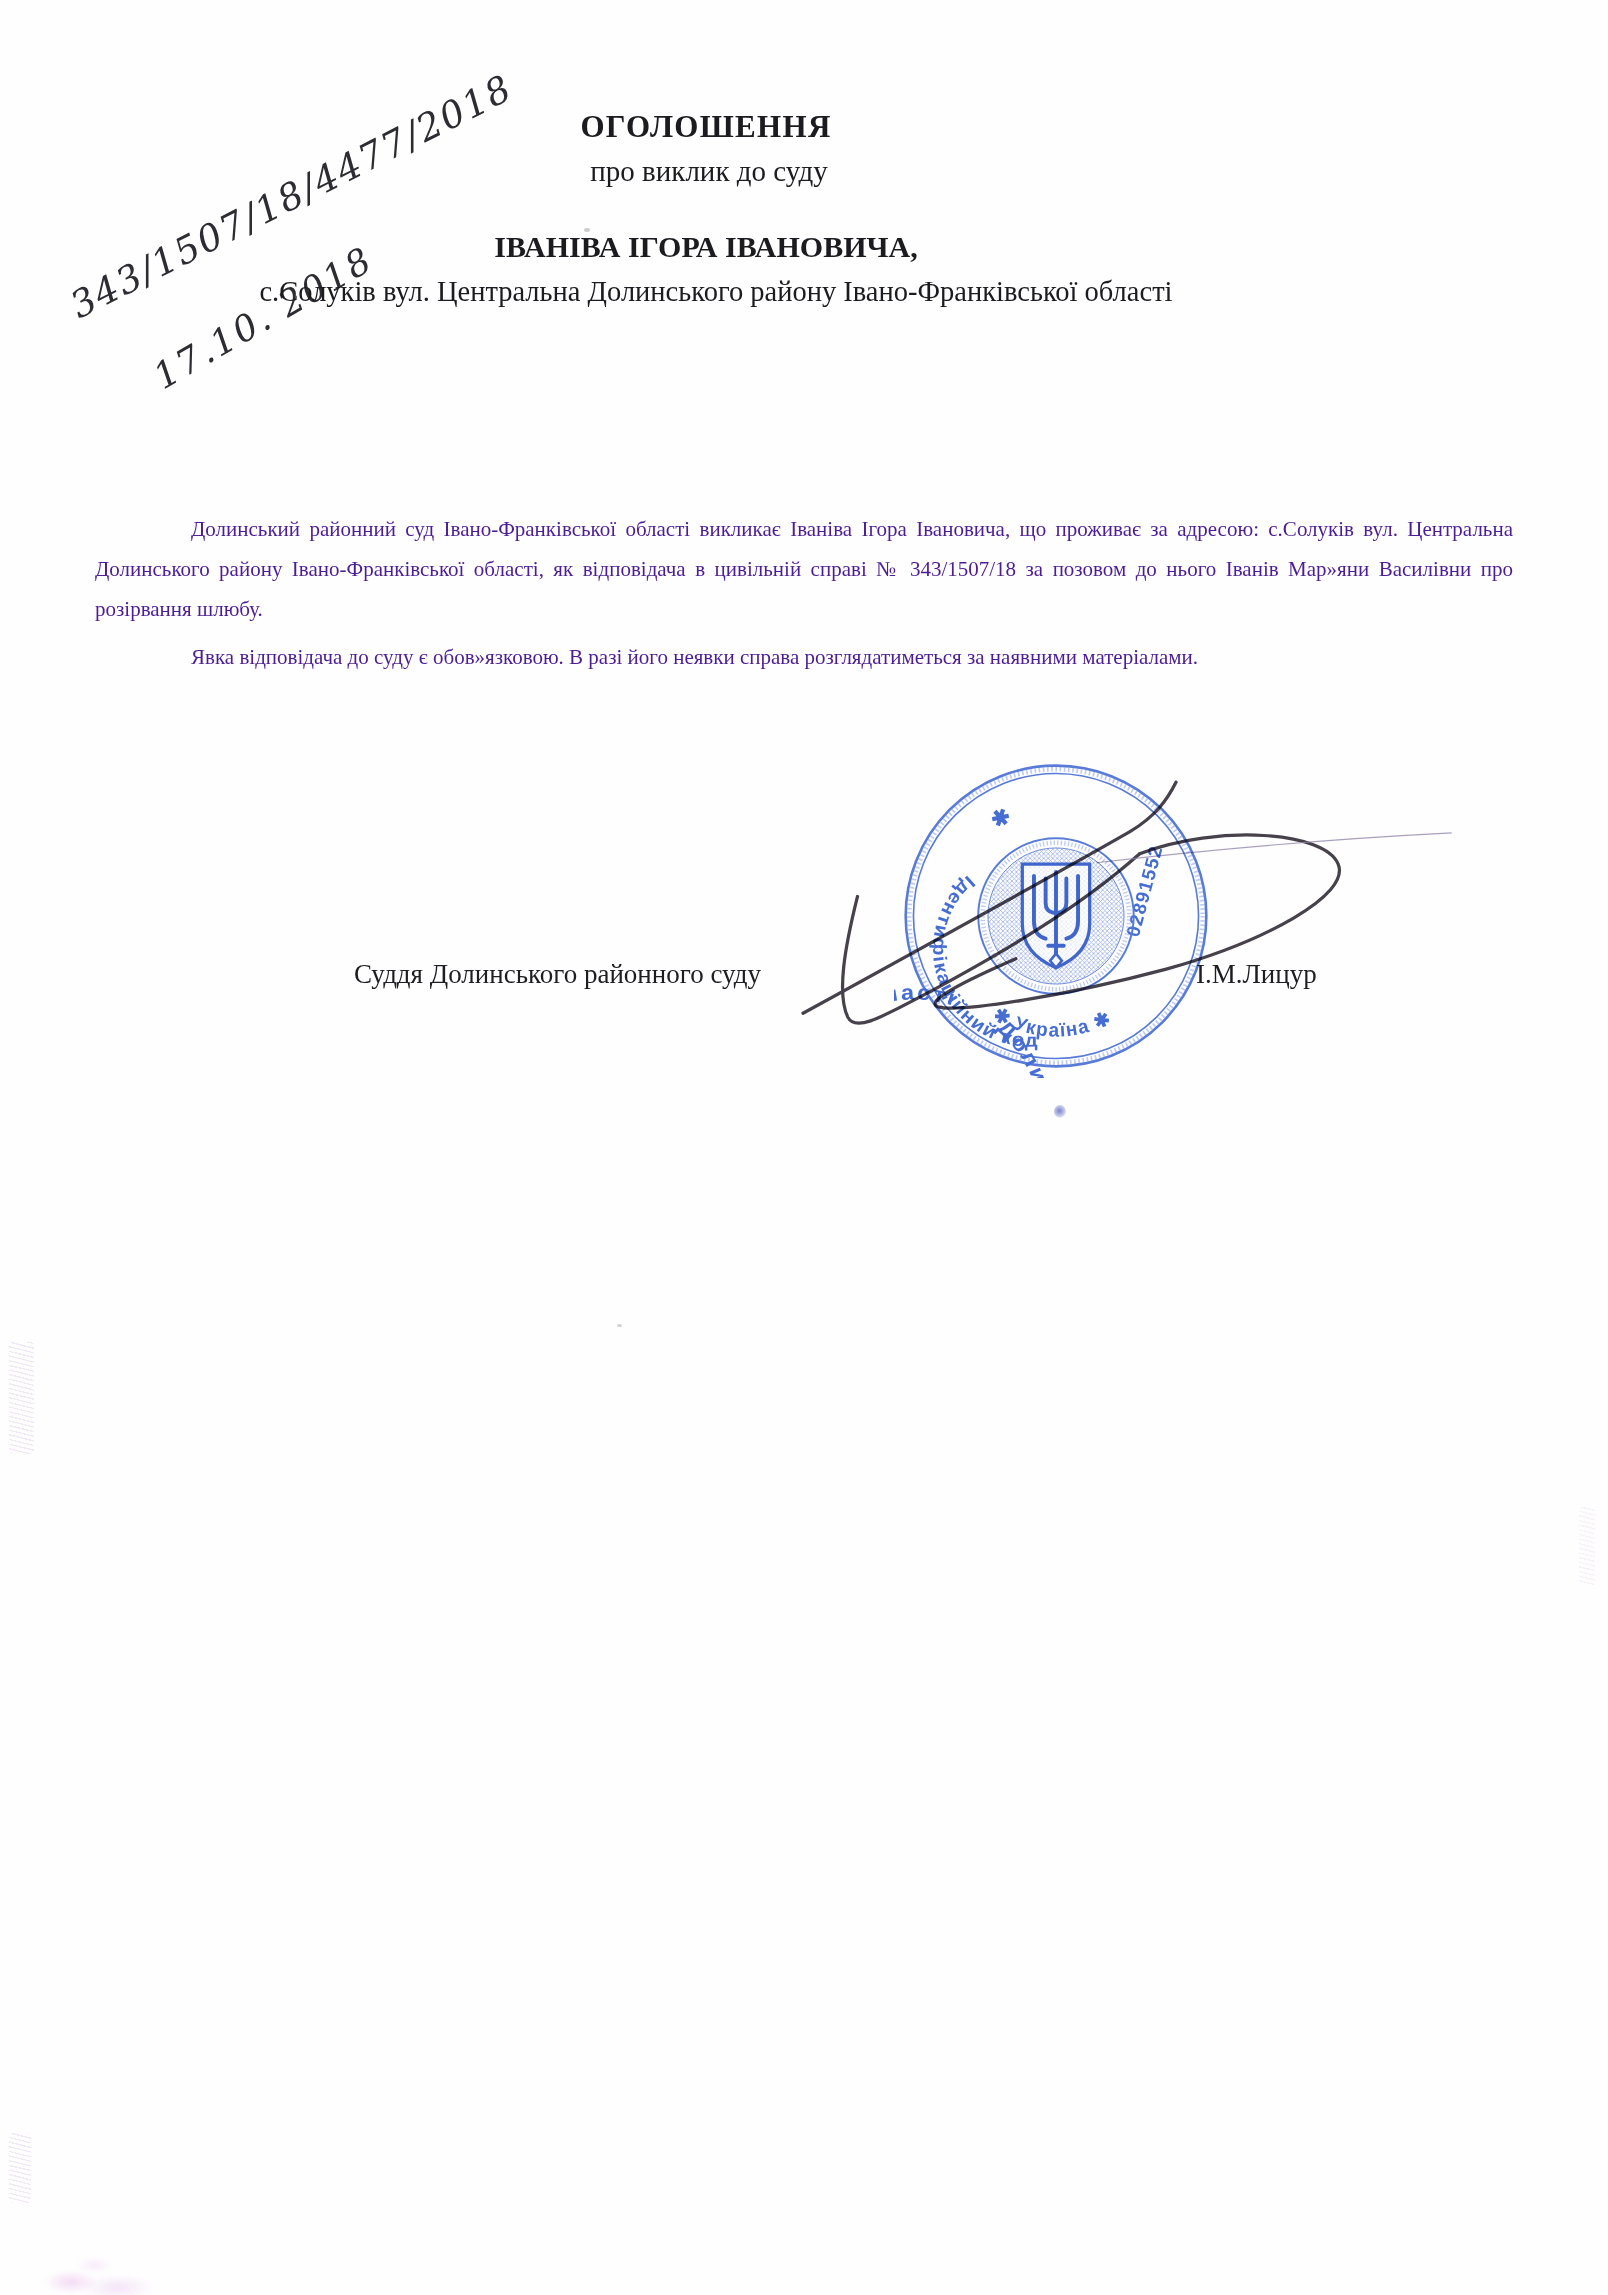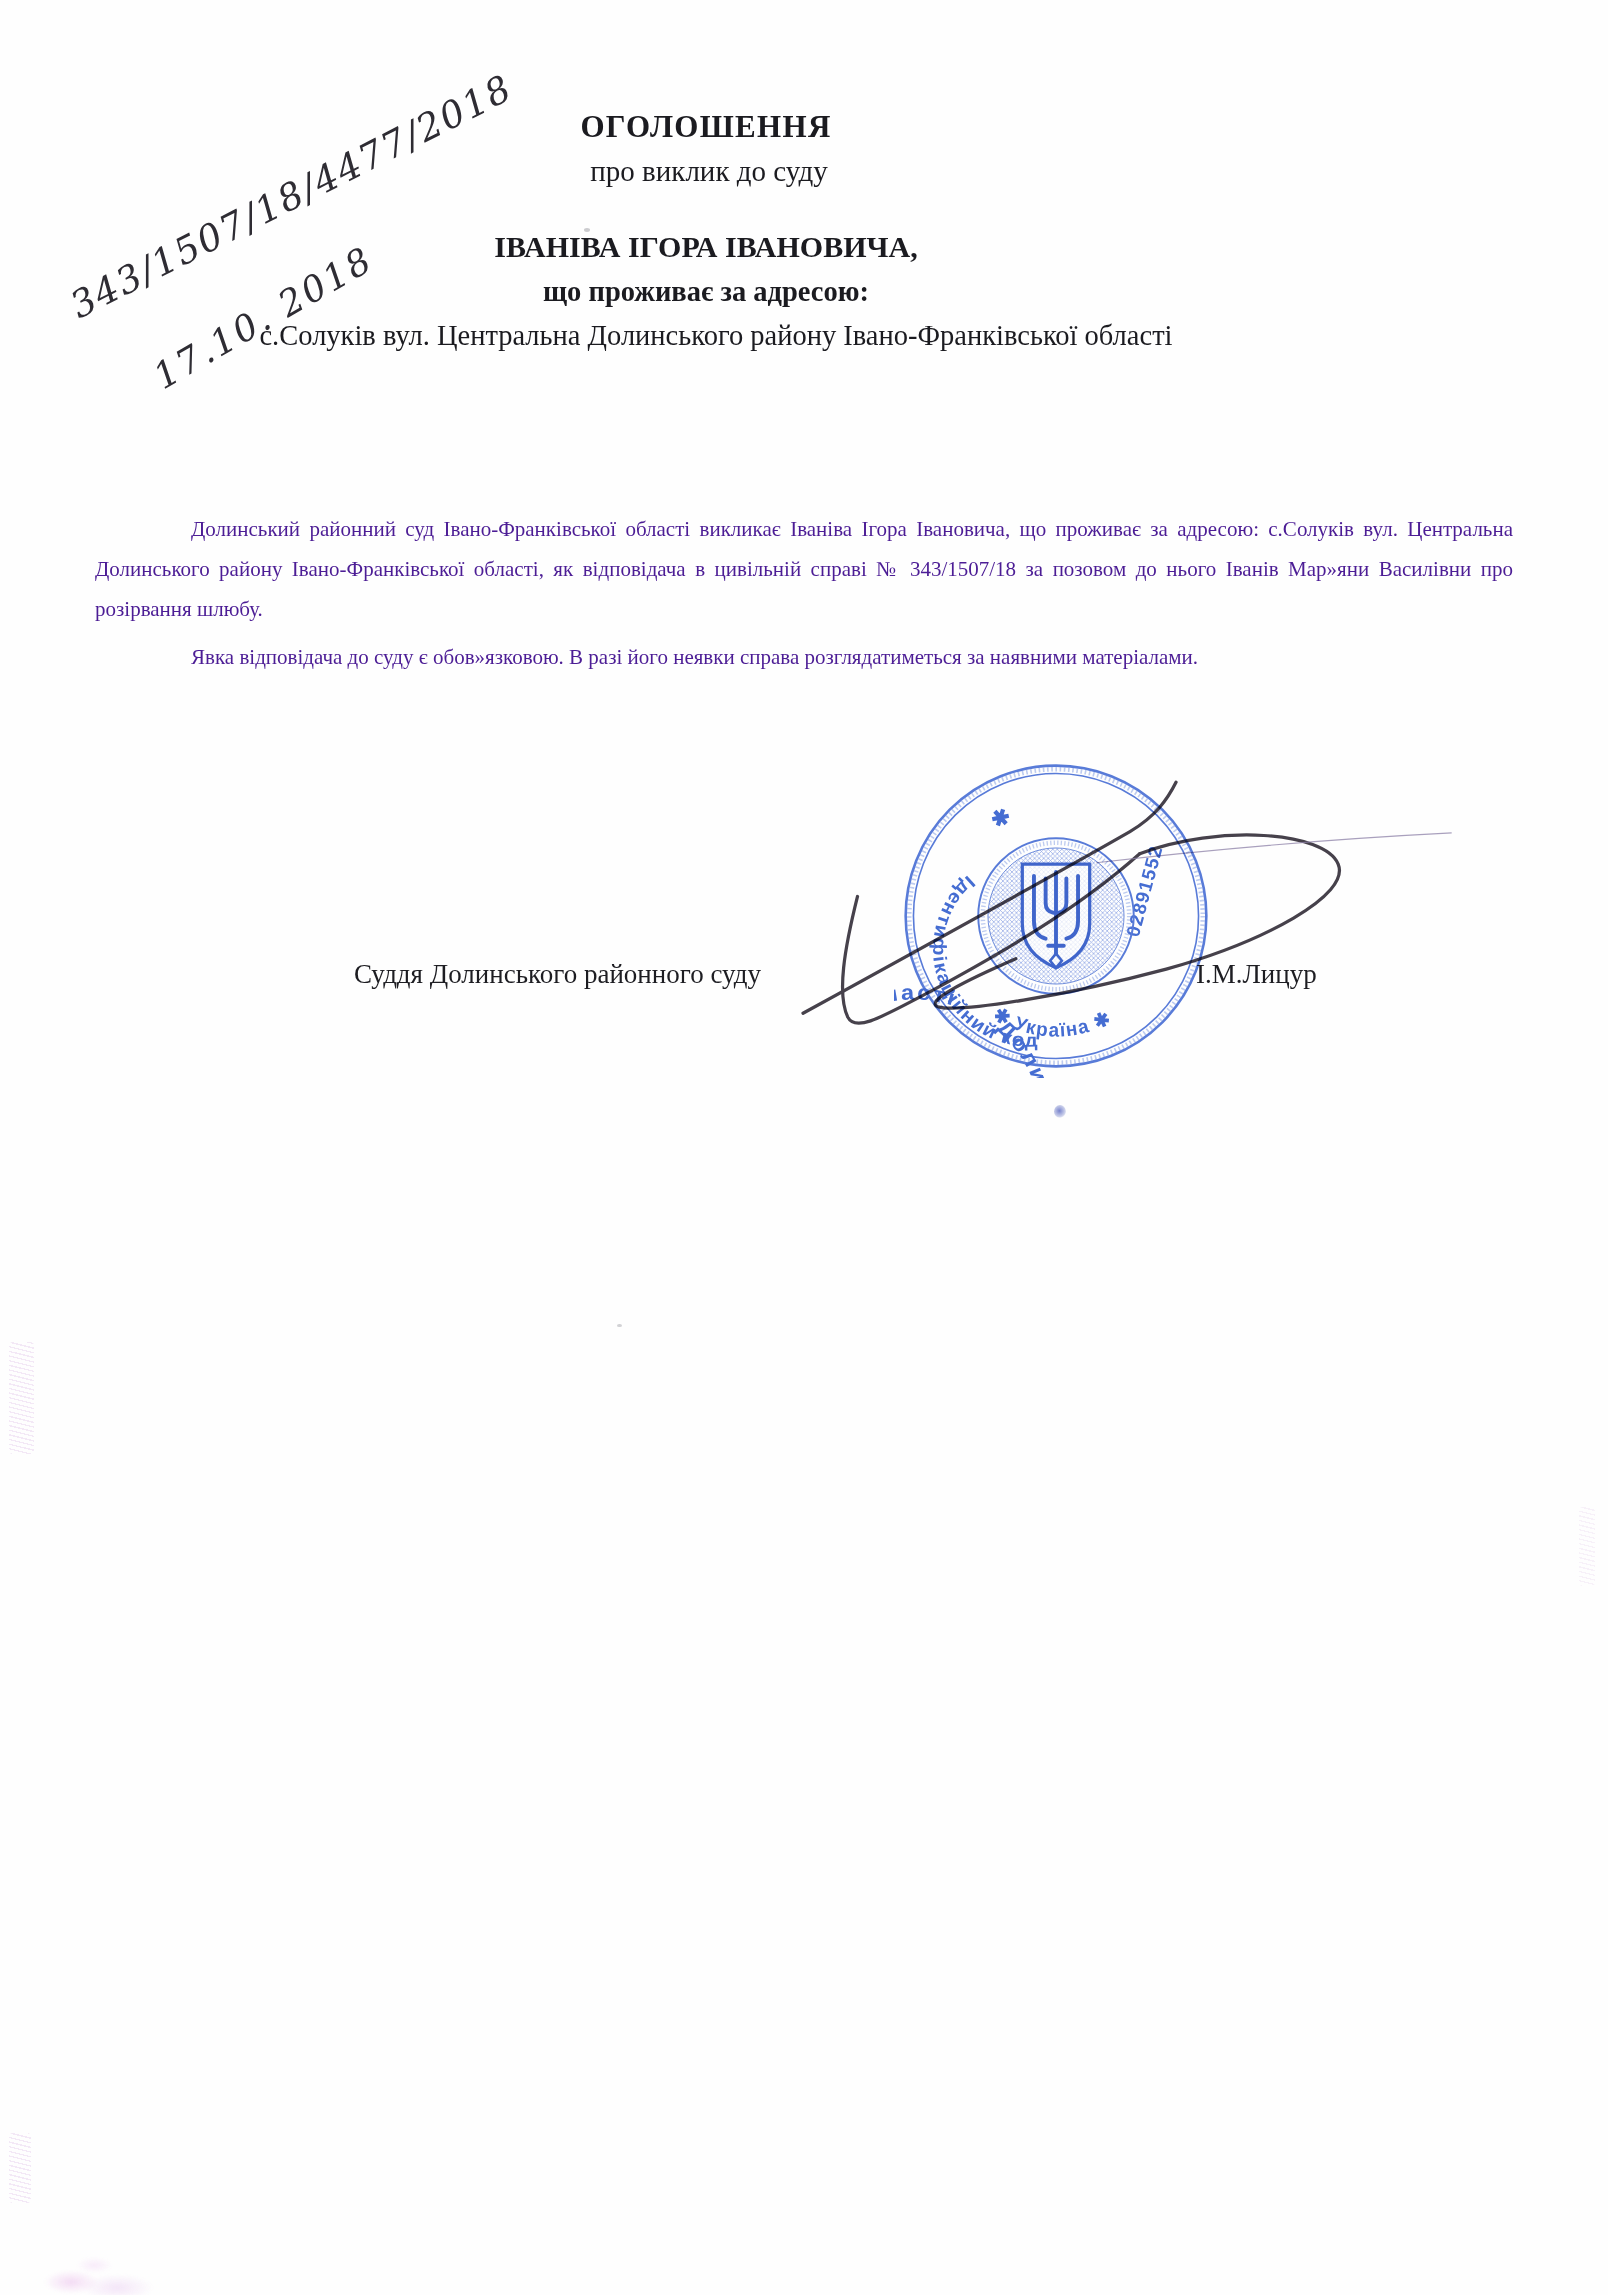--- a/index.html
+++ b/index.html
@@ -80,21 +80,20 @@
 </head>
 <body>
 
 <div class="hw hw-line1">343/1507/18/4477/2018</div>
 <div class="hw hw-line2">17.10. 2018</div>
 
 <div class="header">
   <div class="doc-title">ОГОЛОШЕННЯ</div>
   <div class="doc-subtitle">про виклик до суду</div>
   <div class="addr-name">ІВАНІВА ІГОРА ІВАНОВИЧА,</div>
-  <div class="addr-intro">що проживає за адресою:</div>
   <div class="addr-line">с.Солуків вул. Центральна Долинського району Івано-Франківської області</div>
 </div>
 
 <div class="body-text">
   <p>Долинський районний суд Івано-Франківської області викликає Іваніва Ігора Івановича, що проживає за адресою: с.Солуків вул. Центральна Долинського району Івано-Франківської області, як відповідача в цивільній справі № 343/1507/18 за позовом до нього Іванів Мар»яни Василівни про розірвання шлюбу.</p>
   <p>Явка відповідача до суду є обов»язковою. В разі його неявки справа розглядатиметься за наявними матеріалами.</p>
 </div>
 
 <div class="sig-label">Суддя Долинського районного суду</div>
 <div class="sig-name">І.М.Лицур</div>

